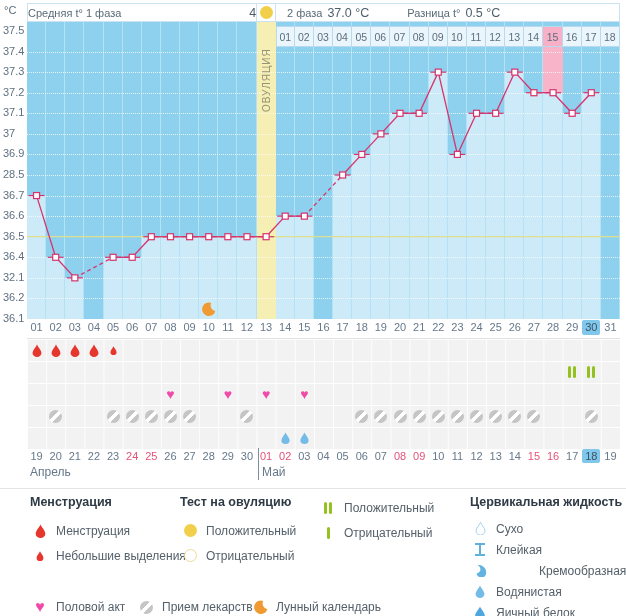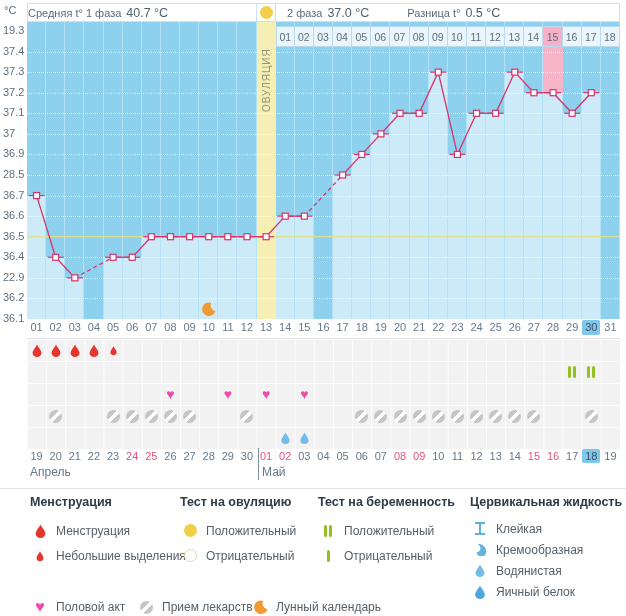--- a/index.html
+++ b/index.html
@@ -48,48 +48,48 @@
   .ycircle{display:inline-block;width:13px;height:13px;border-radius:50%;background:#f2cf4a;}
   .ycircle.outline{background:#fff;border:1px solid #eddc96;box-sizing:border-box;}
 </style>
 </head>
 <body>
 
 <div class="app">
 
   <span class="unit">°С</span>
 
-  <div class="hdr-box" style="left:27px;width:265px;justify-content:flex-start;">
+  <div class="hdr-box" style="left:27px;width:265px;justify-content:space-between;">
     <span>Средняя t° 1 фаза</span>
     <b>40.7 °С</b>
   </div>
   <div class="hdr-box" style="left:256px;width:20px;justify-content:center;">
     <span class="ycircle" style="width:13px;height:13px;"></span>
   </div>
   <div class="hdr-box" style="left:275px;width:345px;padding-left:11px;">
     <span>2 фаза</span>
     <b>37.0 °С</b>
     <span style="margin-left:38px;">Разница t°</span>
     <b>0.5 °С</b>
   </div>
 
   <div id="yaxis">
-      <div class="ytick" style="top: 24px;">19.3</div>
+      <div class="ytick" style="top: 24px;">37.5</div>
       <div class="ytick" style="top: 44.5714px;">37.4</div>
       <div class="ytick" style="top: 65.1429px;">37.3</div>
       <div class="ytick" style="top: 85.7143px;">37.2</div>
       <div class="ytick" style="top: 106.286px;">37.1</div>
       <div class="ytick" style="top: 126.857px;">37</div>
       <div class="ytick" style="top: 147.429px;">36.9</div>
       <div class="ytick" style="top: 168px;">28.5</div>
       <div class="ytick" style="top: 188.571px;">36.7</div>
       <div class="ytick" style="top: 209.143px;">36.6</div>
       <div class="ytick" style="top: 229.714px;">36.5</div>
       <div class="ytick" style="top: 250.286px;">36.4</div>
-      <div class="ytick" style="top: 270.857px;">22.9</div>
+      <div class="ytick" style="top: 270.857px;">32.1</div>
       <div class="ytick" style="top: 291.429px;">36.2</div>
       <div class="ytick" style="top: 312px;">36.1</div>
     </div>
   <div class="plot" id="plot">
       <div class="day-col" style="left: 0px; width: 19.129px;">
         <div class="temp-fill" style="top: 173.571px;"></div>
       </div>
       <div class="day-col" style="left: 19.129px; width: 19.129px;">
         <div class="temp-fill" style="top: 235.286px;"></div>
       </div>
@@ -511,46 +511,53 @@
           <div>Положительный</div>
         </div>
         <div class="lg-item" style="height: 25px;">
           <div class="ib">
             <span class="ycircle outline"></span>
           </div>
           <div>Отрицательный</div>
         </div>
       </div>
       <div class="lg-group" style="left: 318px; top: 495px;">
-        <div class="lg-title">Тест на беременность</div>
         <div class="lg-item" style="height: 25px;">
           <div class="ib">
             <span class="gbar"></span>
             <span class="gbar"></span>
           </div>
           <div>Положительный</div>
         </div>
         <div class="lg-item" style="height: 25px;">
           <div class="ib">
             <span class="gbar"></span>
           </div>
           <div>Отрицательный</div>
         </div>
       </div>
       <div class="lg-group" style="left: 470px; top: 495px;">
         <div class="lg-title">Цервикальная жидкость</div>
         <div class="lg-item" style="height: 21px;">
           <div class="ib">
+            <svg width="11" height="13" viewBox="0 0 12 16">
+              <path d="M6 .5 C7.5 4 11.5 7.5 11.5 11 A5.5 5 0 0 1 .5 11 C.5 7.5 4.5 4 6 .5 Z" fill="#ffffff" stroke="#9fd0ec" stroke-width="1.2"></path>
+            </svg>
+          </div>
+          <div>Сухо</div>
+        </div>
+        <div class="lg-item" style="height: 21px;">
+          <div class="ib">
             <svg width="12" height="13" viewBox="0 0 12 13">
               <path d="M1 0 h10 v2 h-4 v9 h4 v2 h-10 v-2 h4 v-9 h-4 Z" fill="#5fb0dd"></path>
             </svg>
           </div>
           <div>Клейкая</div>
         </div>
-        <div class="lg-item" style="height: 21px;">
+        <div class="lg-item" style="height: 21px; gap: 43px;">
           <div class="ib">
             <svg width="13" height="13" viewBox="0 0 13 13">
               <path d="M3.5 .8 C8.5 .8 12.2 4.2 12.2 8.2 A4.8 4.8 0 0 1 2.6 9.4 C6.8 8.2 8.2 4.4 3.5 .8 Z" fill="#63b3e0"></path>
             </svg>
           </div>
           <div>Кремообразная</div>
         </div>
         <div class="lg-item" style="height: 21px;">
           <div class="ib">
             <svg width="10" height="13" viewBox="0 0 12 16">

